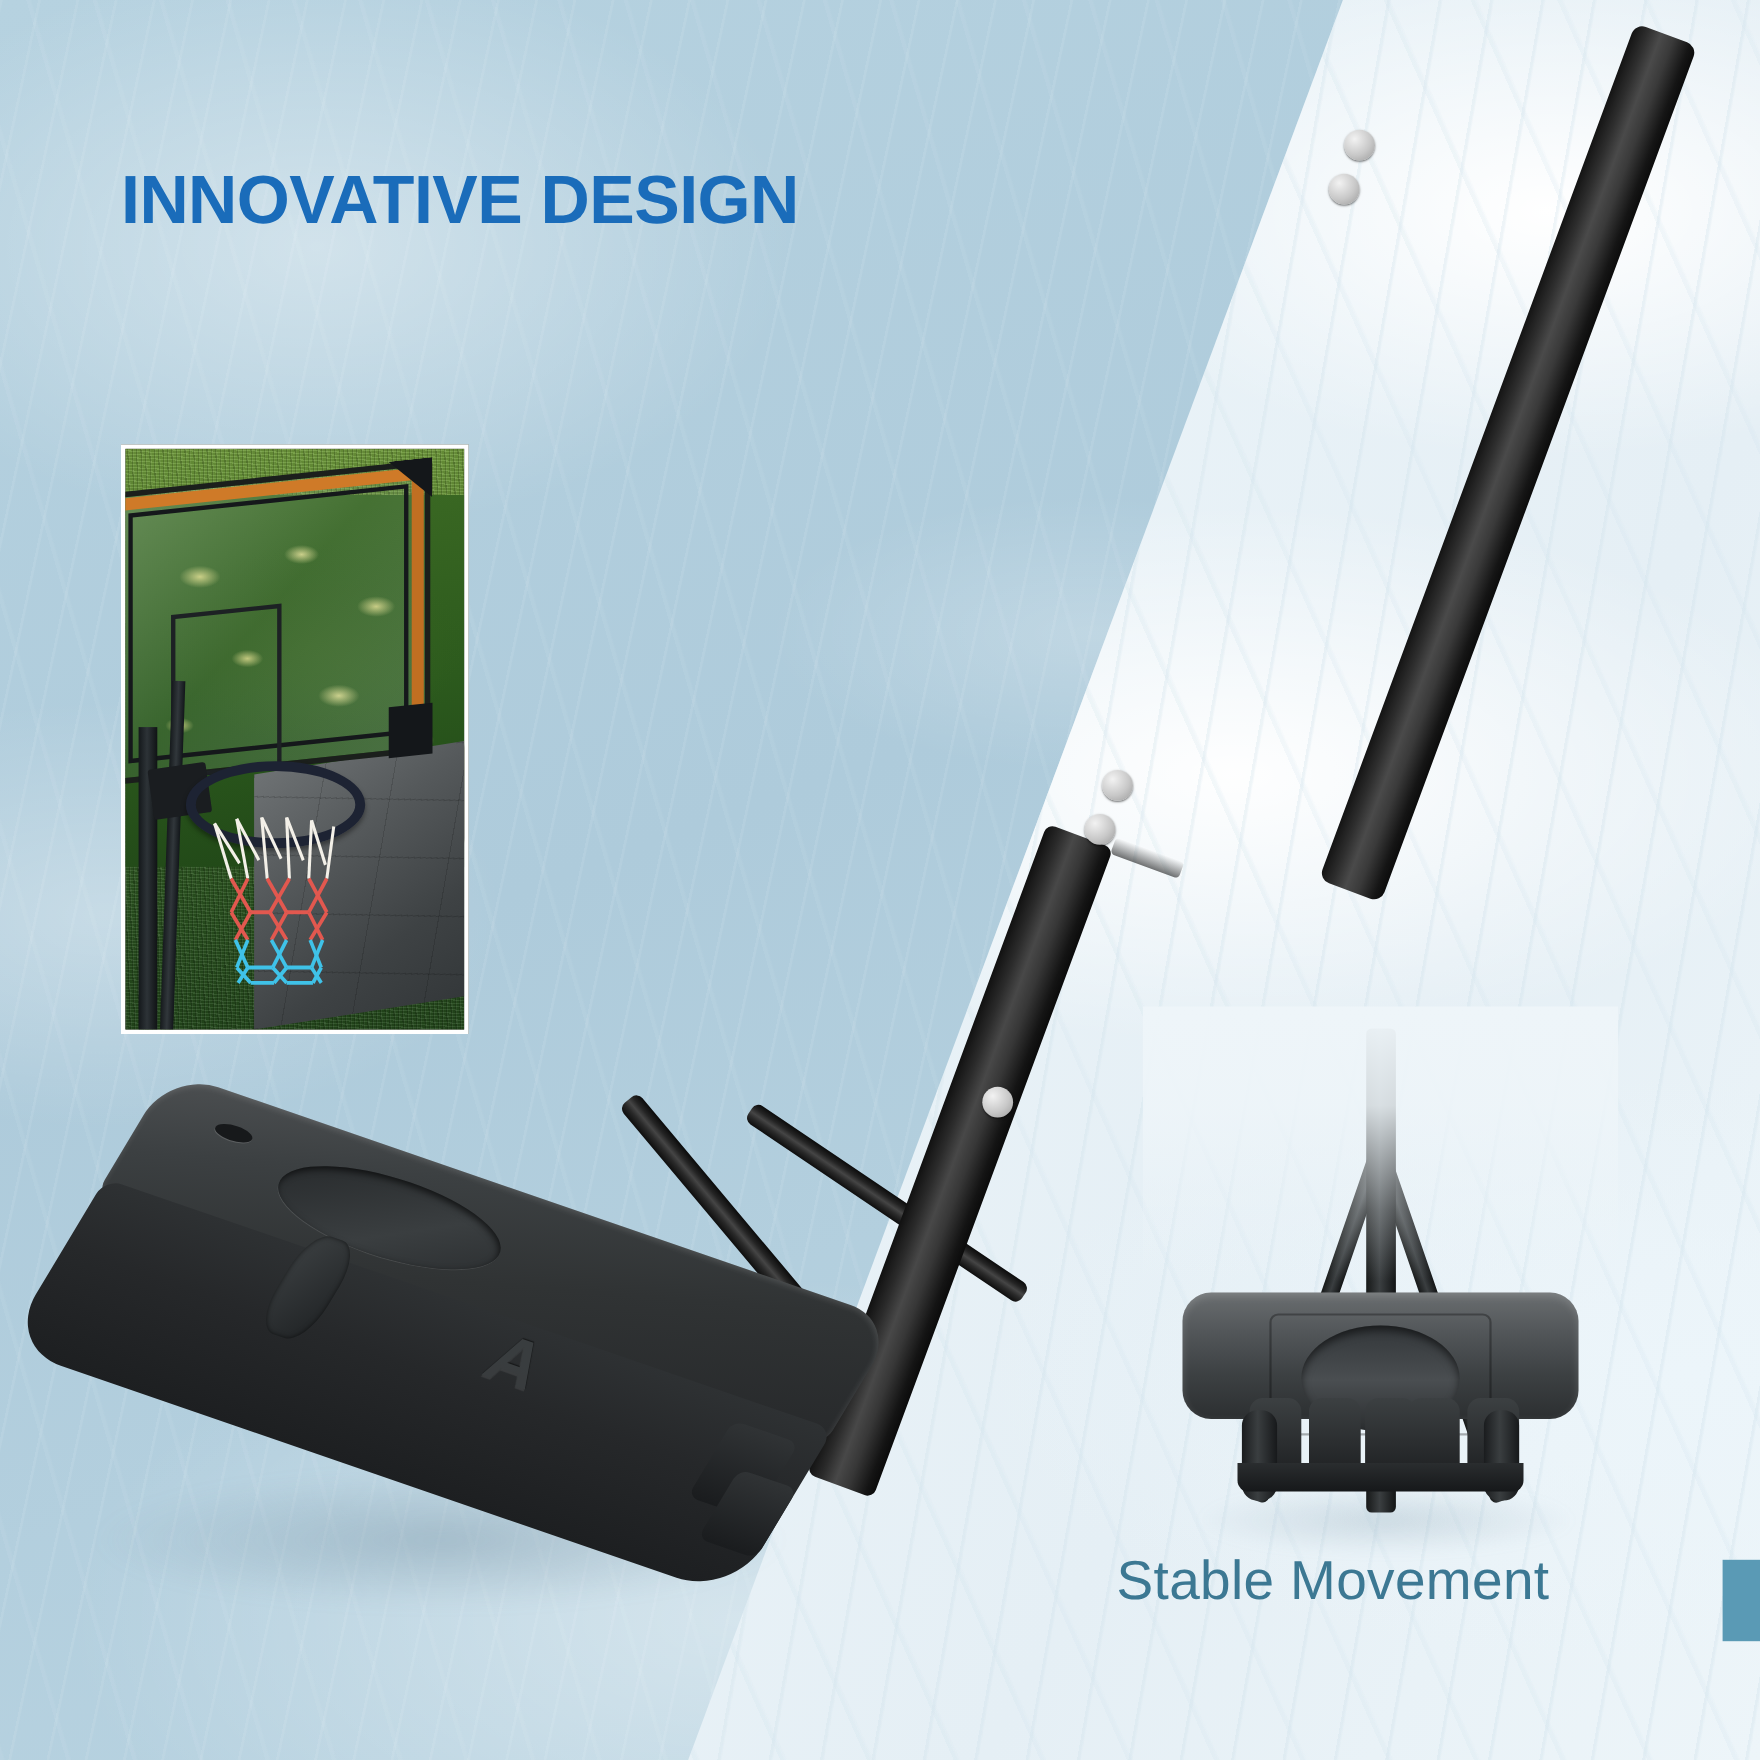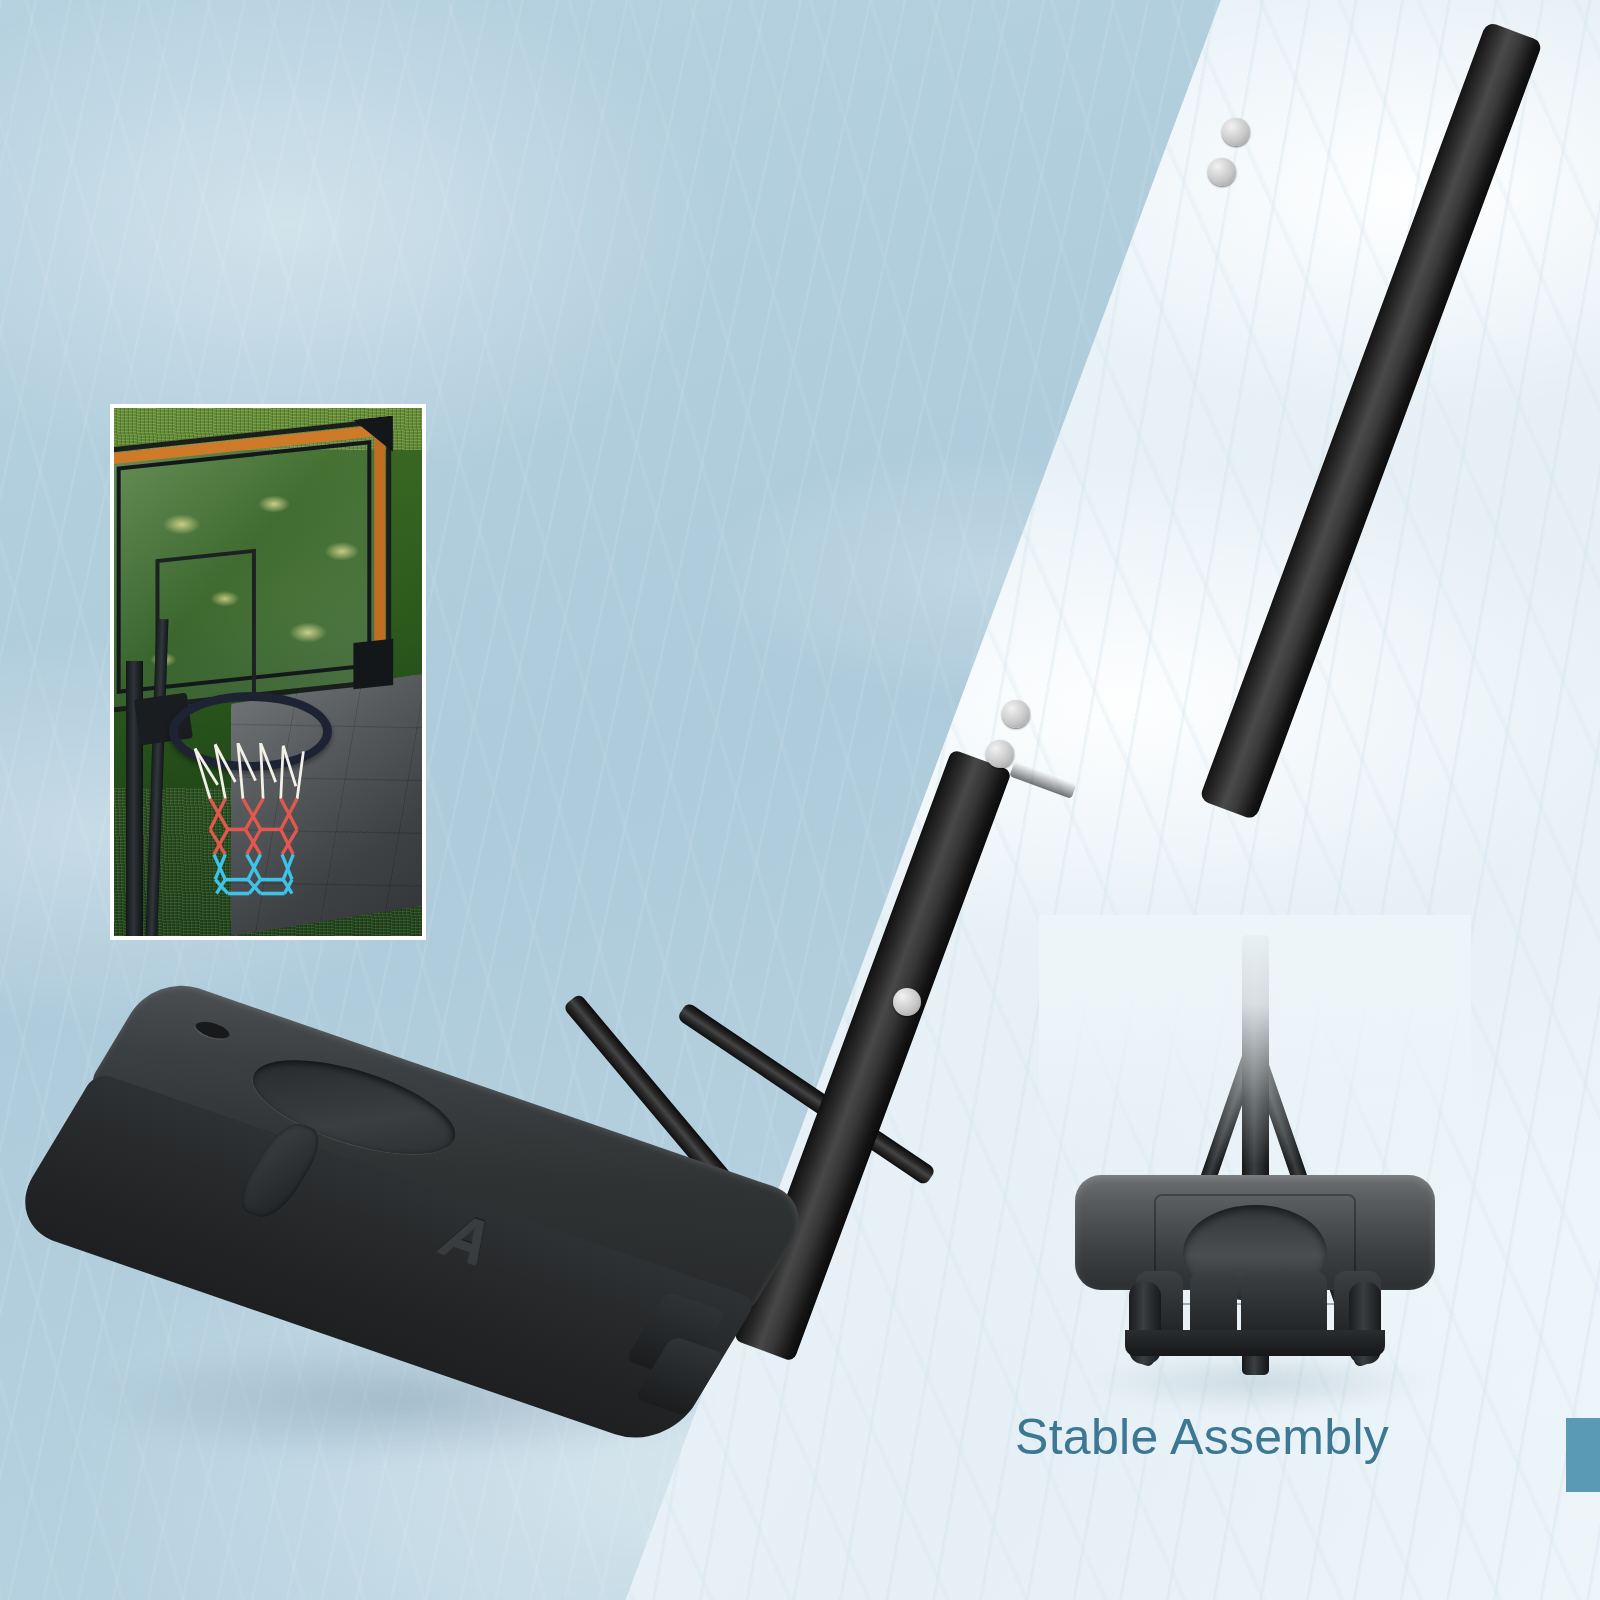--- a/index.html
+++ b/index.html
@@ -450,20 +450,21 @@
   }
 </style>
 </head>
 <body>
 
 <div id="stage">
 
   <div class="bg-left"></div>
   <div class="bg-right"></div>
 
+  <div class="headline">INNOVATIVE DESIGN</div>
 
   <div class="inset-photo">
     <div class="ph-grass"></div>
     <div class="ph-foliage"></div>
     <div class="ph-dirt"></div>
     <div class="ph-pavement"></div>
 
     <div class="bb">
       <div class="bb-glass"></div>
       <div class="bb-orange"></div>
@@ -576,16 +577,16 @@
     <div class="br-fin" style="left:17%;"></div>
     <div class="br-fin" style="left:72%;"></div>
 
     <div class="br-wheel" style="left:15%;"></div>
     <div class="br-wheel" style="left:76%;"></div>
 
     <div class="br-rail"></div>
     <div class="br-fade"></div>
   </div>
 
-  <div class="caption-right">Stable Assembly</div>
+  <div class="caption-right">Stable Movement</div>
   <div class="accent-tab"></div>
 
 </div>
 
 </body></html>

